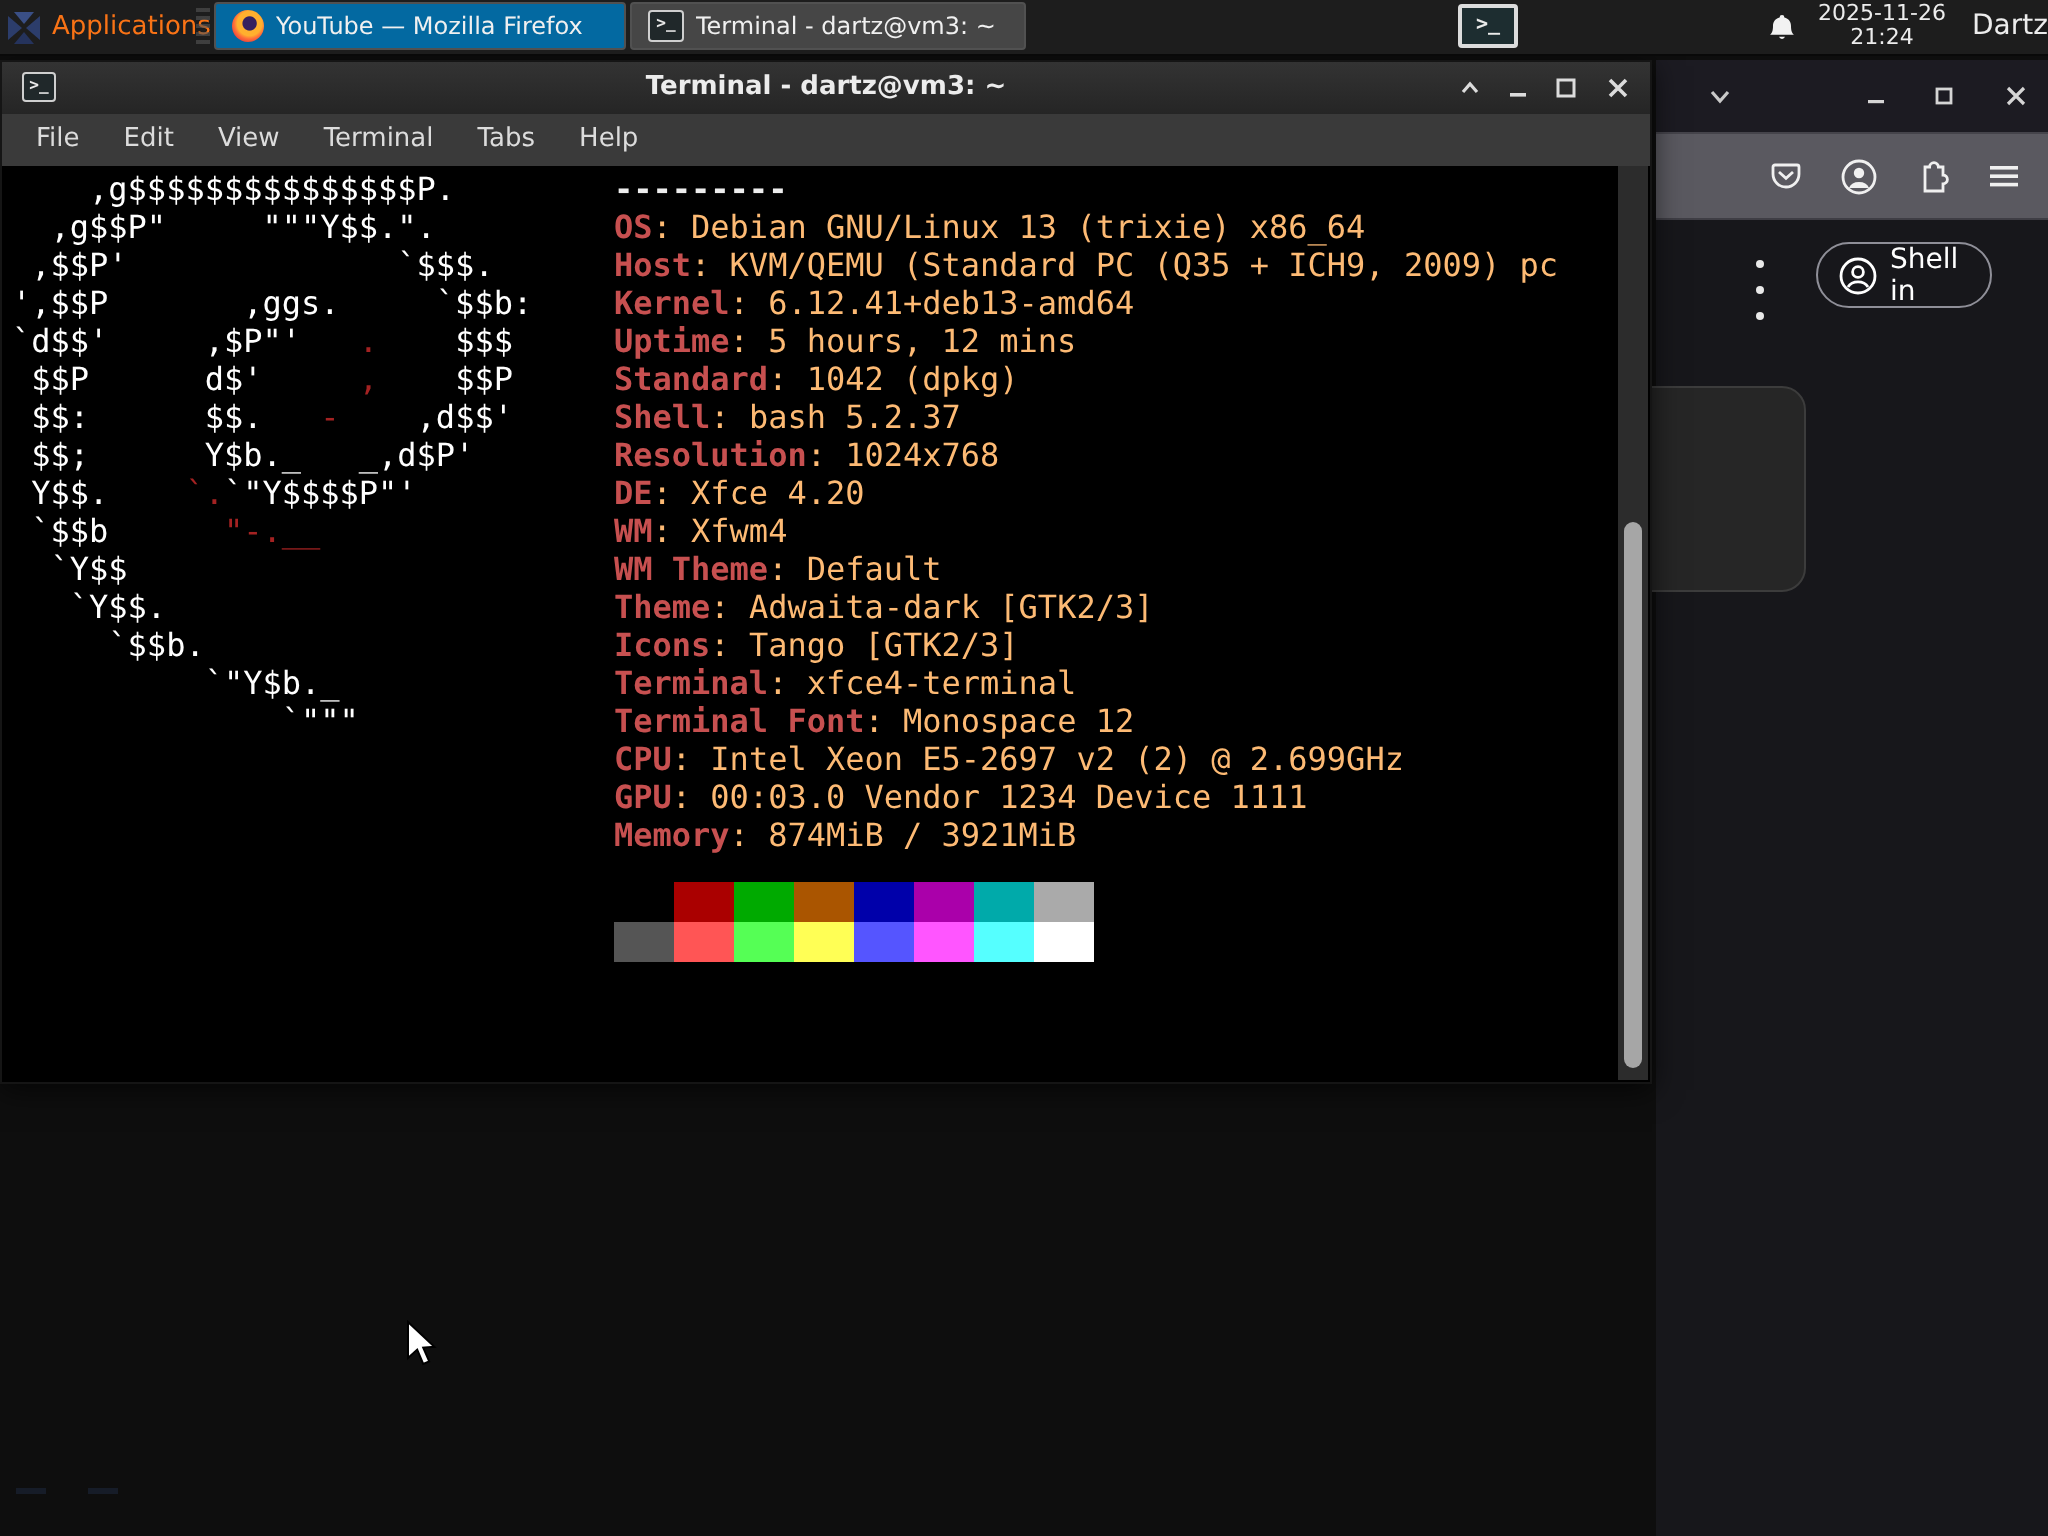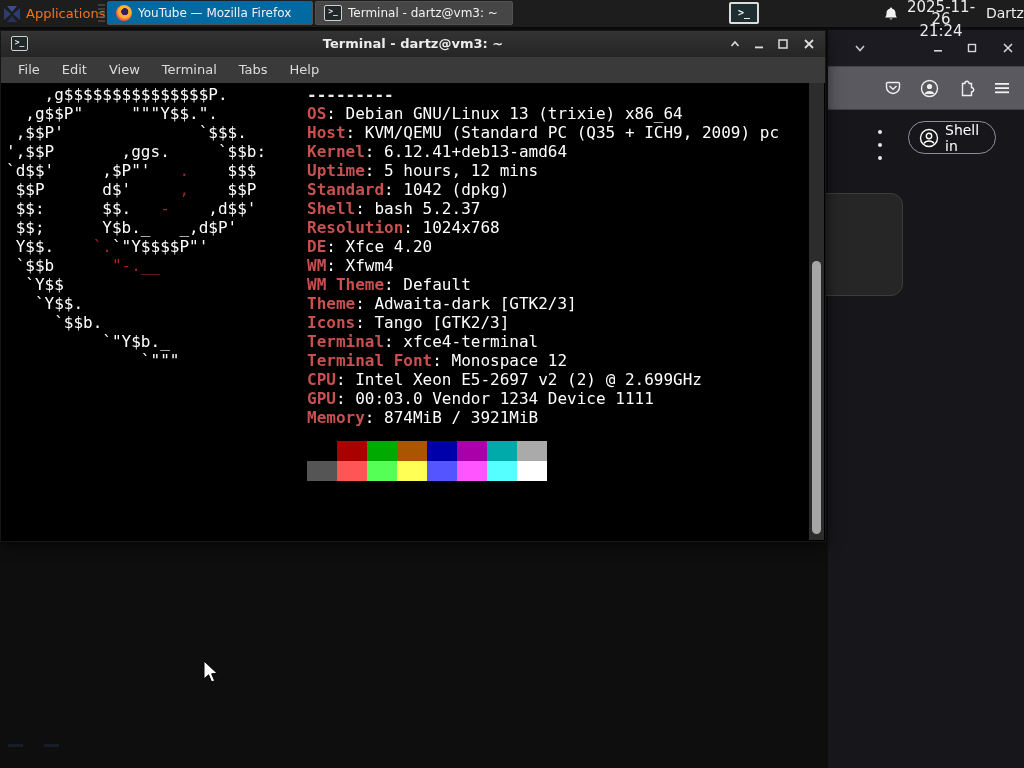--- a/index.html
+++ b/index.html
@@ -21,21 +21,21 @@
   .ff-logo{width:16px;height:16px;border-radius:50%;flex:0 0 16px;
      background:radial-gradient(circle at 55% 42%,#34205f 0 26%,#ffb02e 30% 48%,#ff7139 60%,#e3283c 85%,#c12a56 100%);}
   .term-mini{width:16px;height:14px;flex:0 0 16px;background:#20282a;border:1px solid #cfcfcf;
              border-radius:2px;color:#e8e8e8;font:bold 8px/12px "DejaVu Sans Mono",monospace;
              text-align:center;}
   .tray-term{position:absolute;left:729px;top:2px;width:30px;height:22px;background:#1d2d30;
              border:2px solid #dcdcdc;border-radius:2px;color:#eaeaea;
              font:bold 10px/18px "DejaVu Sans Mono",monospace;text-align:center;box-sizing:border-box;}
   .bell{position:absolute;left:883px;top:6px;width:16px;height:16px;}
   .clock{position:absolute;left:903px;top:1px;width:76px;text-align:center;color:#ececec;
-         font-size:15px;line-height:12px;}
+         font-size:11px;line-height:12px;}
   .user-lbl{position:absolute;left:986px;top:5px;color:#ececec;font-size:14px;}
   
   #firefox{position:absolute;left:828px;top:30px;width:196px;height:738px;background:#17171b;z-index:5;}
   .ff-titlebar{position:absolute;left:0;top:0;right:0;height:36px;background:#1c1b22;}
   .ff-ctl{position:absolute;top:10px;width:16px;height:16px;display:flex;align-items:center;justify-content:center;}
   .ff-toolbar{position:absolute;left:0;top:36px;right:0;height:42px;background:#5a5960;
               border-top:1px solid #45444b;border-bottom:1px solid #3f3e45;}
   .tb-ic{position:absolute;top:11px;width:20px;height:20px;display:flex;align-items:center;justify-content:center;}
   .kebab{position:absolute;left:49px;top:100px;width:6px;height:30px;display:flex;flex-direction:column;
          justify-content:space-between;align-items:center;}
@@ -60,21 +60,21 @@
   .t-menubar{position:absolute;left:0;top:26px;right:0;height:26px;background:#3a3a3a;
              display:flex;align-items:center;padding-left:6px;}
   .menu-item{color:#dcdcdc;font-size:13px;padding:0 11px;line-height:26px;}
   .t-screen{position:absolute;left:1px;right:1px;top:52px;bottom:1px;background:#000000;overflow:hidden;}
   .tline{white-space:pre;font:16px/19px "DejaVu Sans Mono",monospace;}
   #art{position:absolute;left:4px;top:2px;font-weight:bold;}
   #info{position:absolute;left:305px;top:2px;}
   .art-white{color:#ffffff;}
   .art-red{color:#a42222;}
   .nf-label{color:#c75050;font-weight:bold;}
-  .nf-value{color:#ffffff;}
+  .nf-value{color:#fdba74;}
   .underline{color:#ededed;font-weight:bold;}
   #palette{position:absolute;left:305px;top:358px;}
   .prow{display:flex;}
   .pblock{width:30px;height:20px;}
   #promptline{position:absolute;left:4px;top:437px;}
   .p-green{color:#4fae4f;font-weight:bold;}
   .p-blue{color:#4f4fc8;font-weight:bold;}
   .p-white{color:#e8e8e8;}
   .t-scrollbar{position:absolute;top:0;bottom:0;right:0;width:15px;background:#2c2c2c;}
   .t-thumb{position:absolute;left:3px;width:9px;top:178px;height:273px;background:#a6a6a6;border-radius:5px;}

